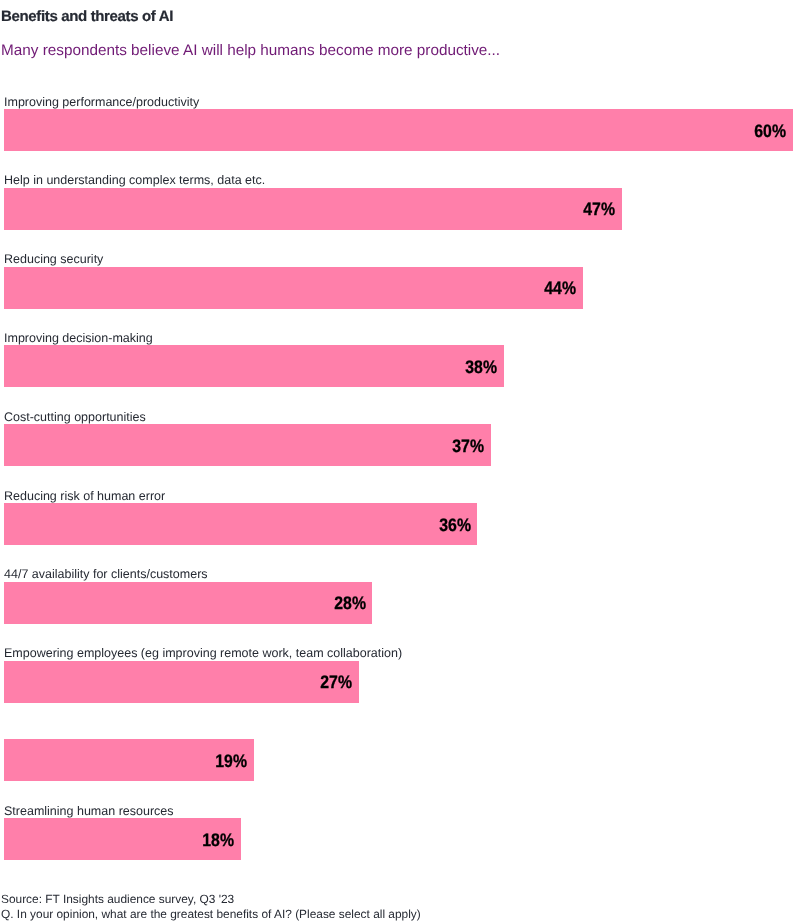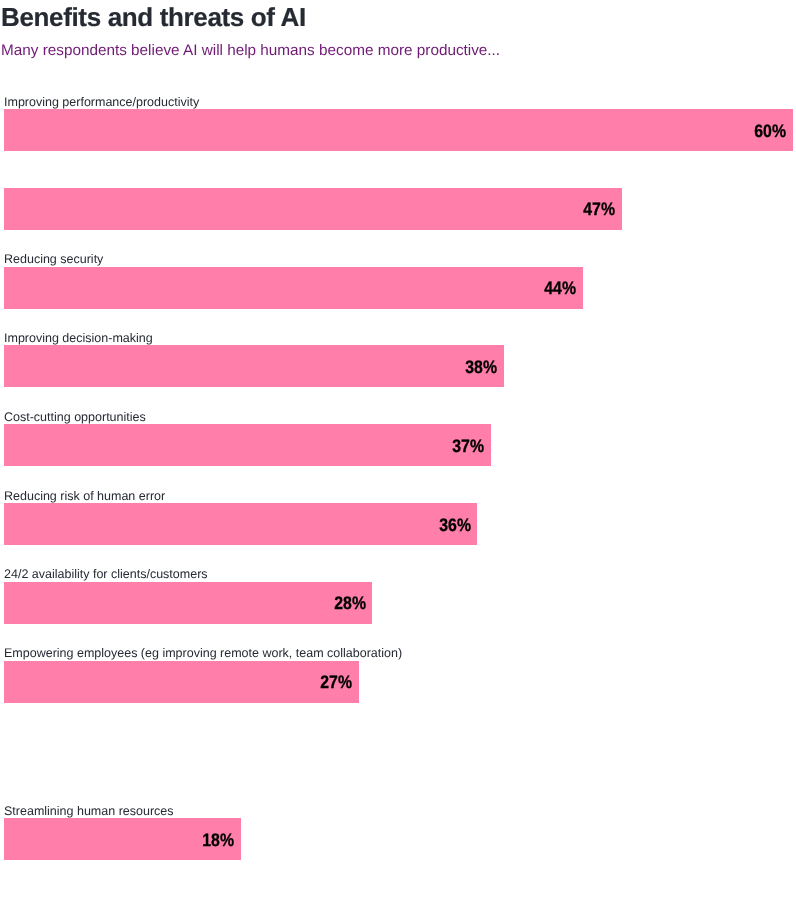--- a/index.html
+++ b/index.html
@@ -3,21 +3,21 @@
 <meta charset="utf-8">
 <title>Benefits and threats of AI</title>
 <style>
   html,body{margin:0;padding:0;}
   body{width:796px;height:922px;background:#ffffff;
        font-family:"Liberation Sans",sans-serif;
        -webkit-font-smoothing:antialiased;
        text-rendering:geometricPrecision;}
   .page{position:relative;width:796px;height:922px;overflow:hidden;background:#ffffff;}
 
-  .chart-title{position:absolute;left:1px;top:5px;font-size:26px;line-height:24px;
+  .chart-title{position:absolute;left:1px;top:5px;font-size:15px;line-height:24px;
        font-weight:bold;color:#262a33;letter-spacing:-0.35px;white-space:nowrap;
        -webkit-text-stroke:0.2px #262a33;}
   .chart-subtitle{position:absolute;left:1px;top:42px;font-size:15.3px;line-height:17px;
        color:#701a75;white-space:nowrap;}
 
   .plot{position:absolute;left:0;top:0;width:796px;height:922px;}
   .bar-row{position:absolute;left:0;width:796px;height:58px;}
   .bar-label{position:absolute;left:4px;top:0;font-size:12.5px;line-height:14px;
        color:#262a33;white-space:nowrap;}
   .bar-track{position:absolute;left:0;top:14.5px;width:685px;height:42px;}
@@ -42,20 +42,21 @@
 
   <div class="plot" id="plot">
       <div class="bar-row" style="top: 94.5px;">
     <div class="bar-label">Improving performance/productivity</div>
     <div class="bar-track">
       <div class="bar-rect" style="width: 789px; background: rgb(255, 127, 170);"></div>
       <div class="bar-value" style="left: 786.4px; color: rgb(0, 0, 0);">60%</div>
     </div>
   </div>
       <div class="bar-row" style="top: 173.3px;">
+    <div class="bar-label">Help in understanding complex terms, data etc.</div>
     <div class="bar-track">
       <div class="bar-rect" style="width: 618.05px; background: rgb(255, 127, 170);"></div>
       <div class="bar-value" style="left: 615.45px; color: rgb(0, 0, 0);">47%</div>
     </div>
   </div>
       <div class="bar-row" style="top: 252.1px;">
     <div class="bar-label">Reducing security</div>
     <div class="bar-track">
       <div class="bar-rect" style="width: 578.6px; background: rgb(255, 127, 170);"></div>
       <div class="bar-value" style="left: 576px; color: rgb(0, 0, 0);">44%</div>
@@ -76,38 +77,46 @@
     </div>
   </div>
       <div class="bar-row" style="top: 488.5px; padding-left: 48px;">
     <div class="bar-label">Reducing risk of human error</div>
     <div class="bar-track">
       <div class="bar-rect" style="width: 473.4px; background: rgb(255, 127, 170);"></div>
       <div class="bar-value" style="left: 470.8px; color: rgb(0, 0, 0);">36%</div>
     </div>
   </div>
       <div class="bar-row" style="top: 567.3px;">
-    <div class="bar-label">24/2 availability for clients/customers</div>
+    <div class="bar-label">44/7 availability for clients/customers</div>
     <div class="bar-track">
       <div class="bar-rect" style="width: 368.2px; background: rgb(255, 127, 170);"></div>
       <div class="bar-value" style="left: 365.6px; color: rgb(0, 0, 0);">28%</div>
     </div>
   </div>
       <div class="bar-row" style="top: 646.1px;">
     <div class="bar-label">Empowering employees (eg improving remote work, team collaboration)</div>
     <div class="bar-track">
       <div class="bar-rect" style="width: 355.05px; background: rgb(255, 127, 170);"></div>
       <div class="bar-value" style="left: 352.45px; color: rgb(0, 0, 0);">27%</div>
     </div>
   </div>
       <div class="bar-row" style="top: 724.9px;">
+    <div class="bar-track">
+      <div class="bar-rect" style="width: 249.85px; background: rgb(255, 127, 170);"></div>
+      <div class="bar-value" style="left: 247.25px; color: rgb(0, 0, 0);">19%</div>
+    </div>
   </div>
       <div class="bar-row" style="top: 803.7px; text-align: center;">
     <div class="bar-label">Streamlining human resources</div>
     <div class="bar-track">
       <div class="bar-rect" style="width: 236.7px; background: rgb(255, 127, 170);"></div>
       <div class="bar-value" style="left: 234.1px; color: rgb(0, 0, 0);">18%</div>
     </div>
   </div>
     </div>
 
+  <div class="footer">
+    <div class="footer-line">Source: FT Insights audience survey, Q3 '23</div>
+    <div class="footer-line">Q. In your opinion, what are the greatest benefits of AI? (Please select all apply)</div>
+  </div>
 
 </div>
 
 </body></html>

